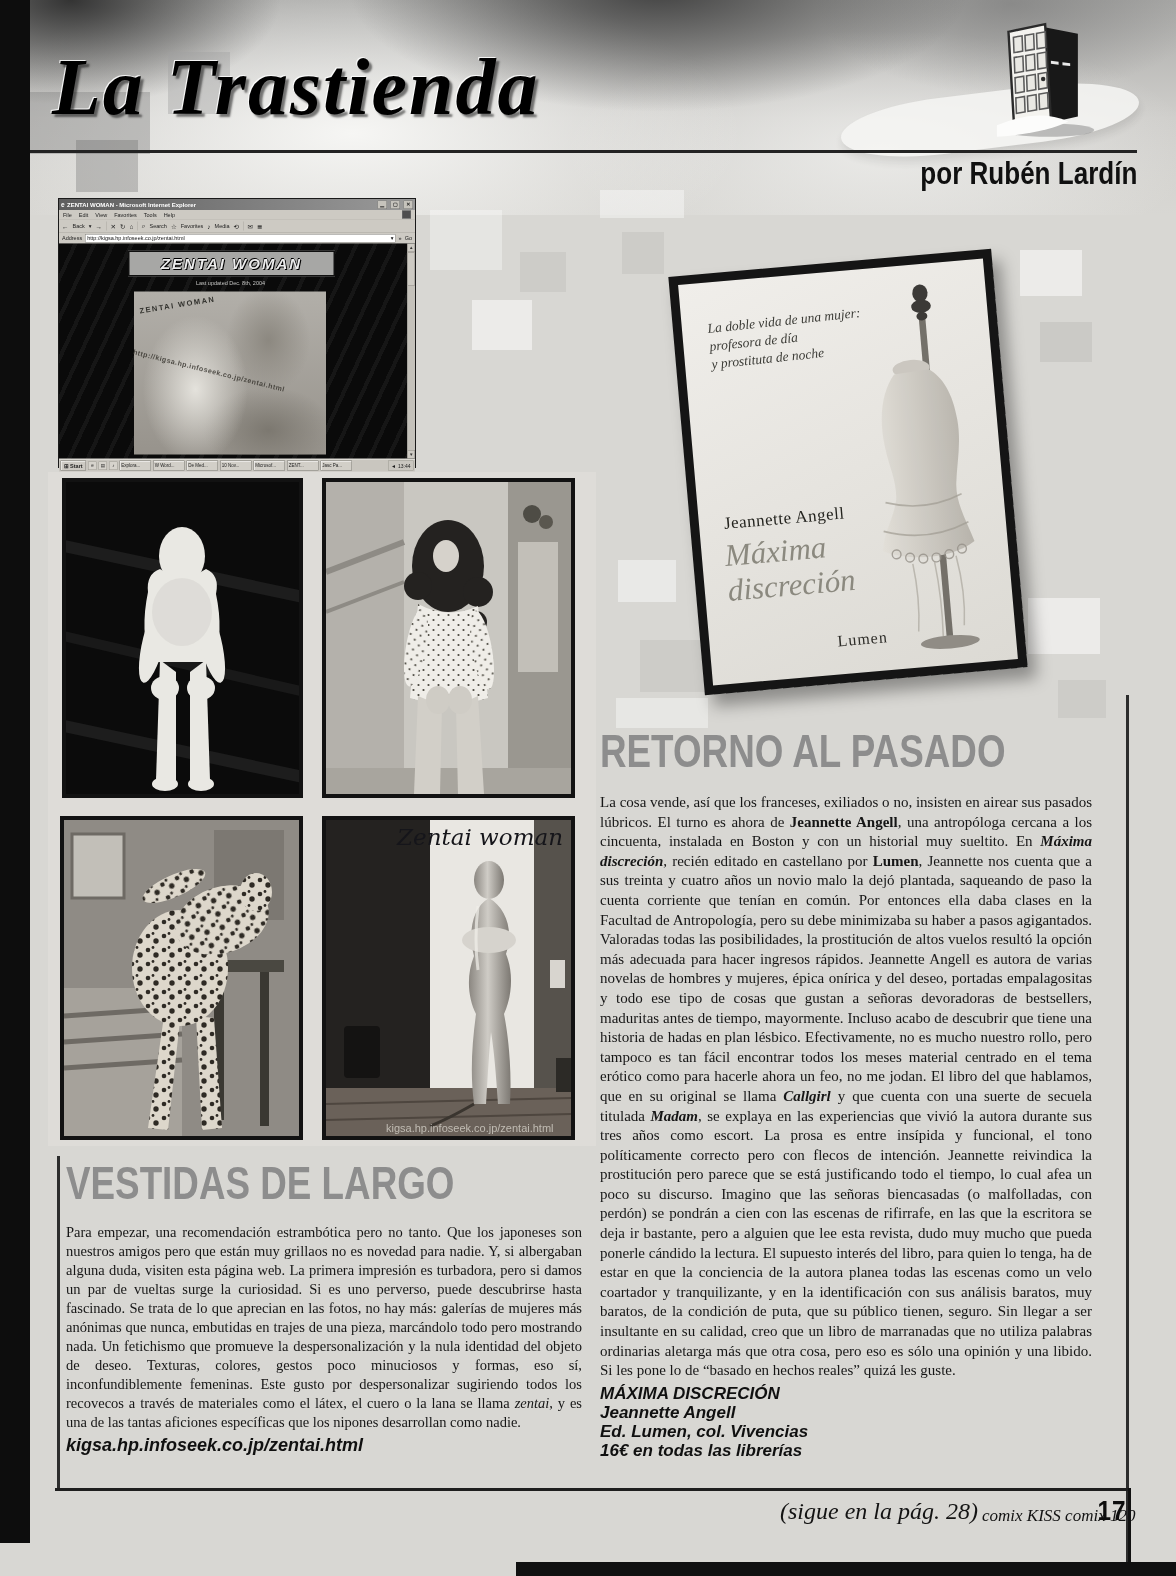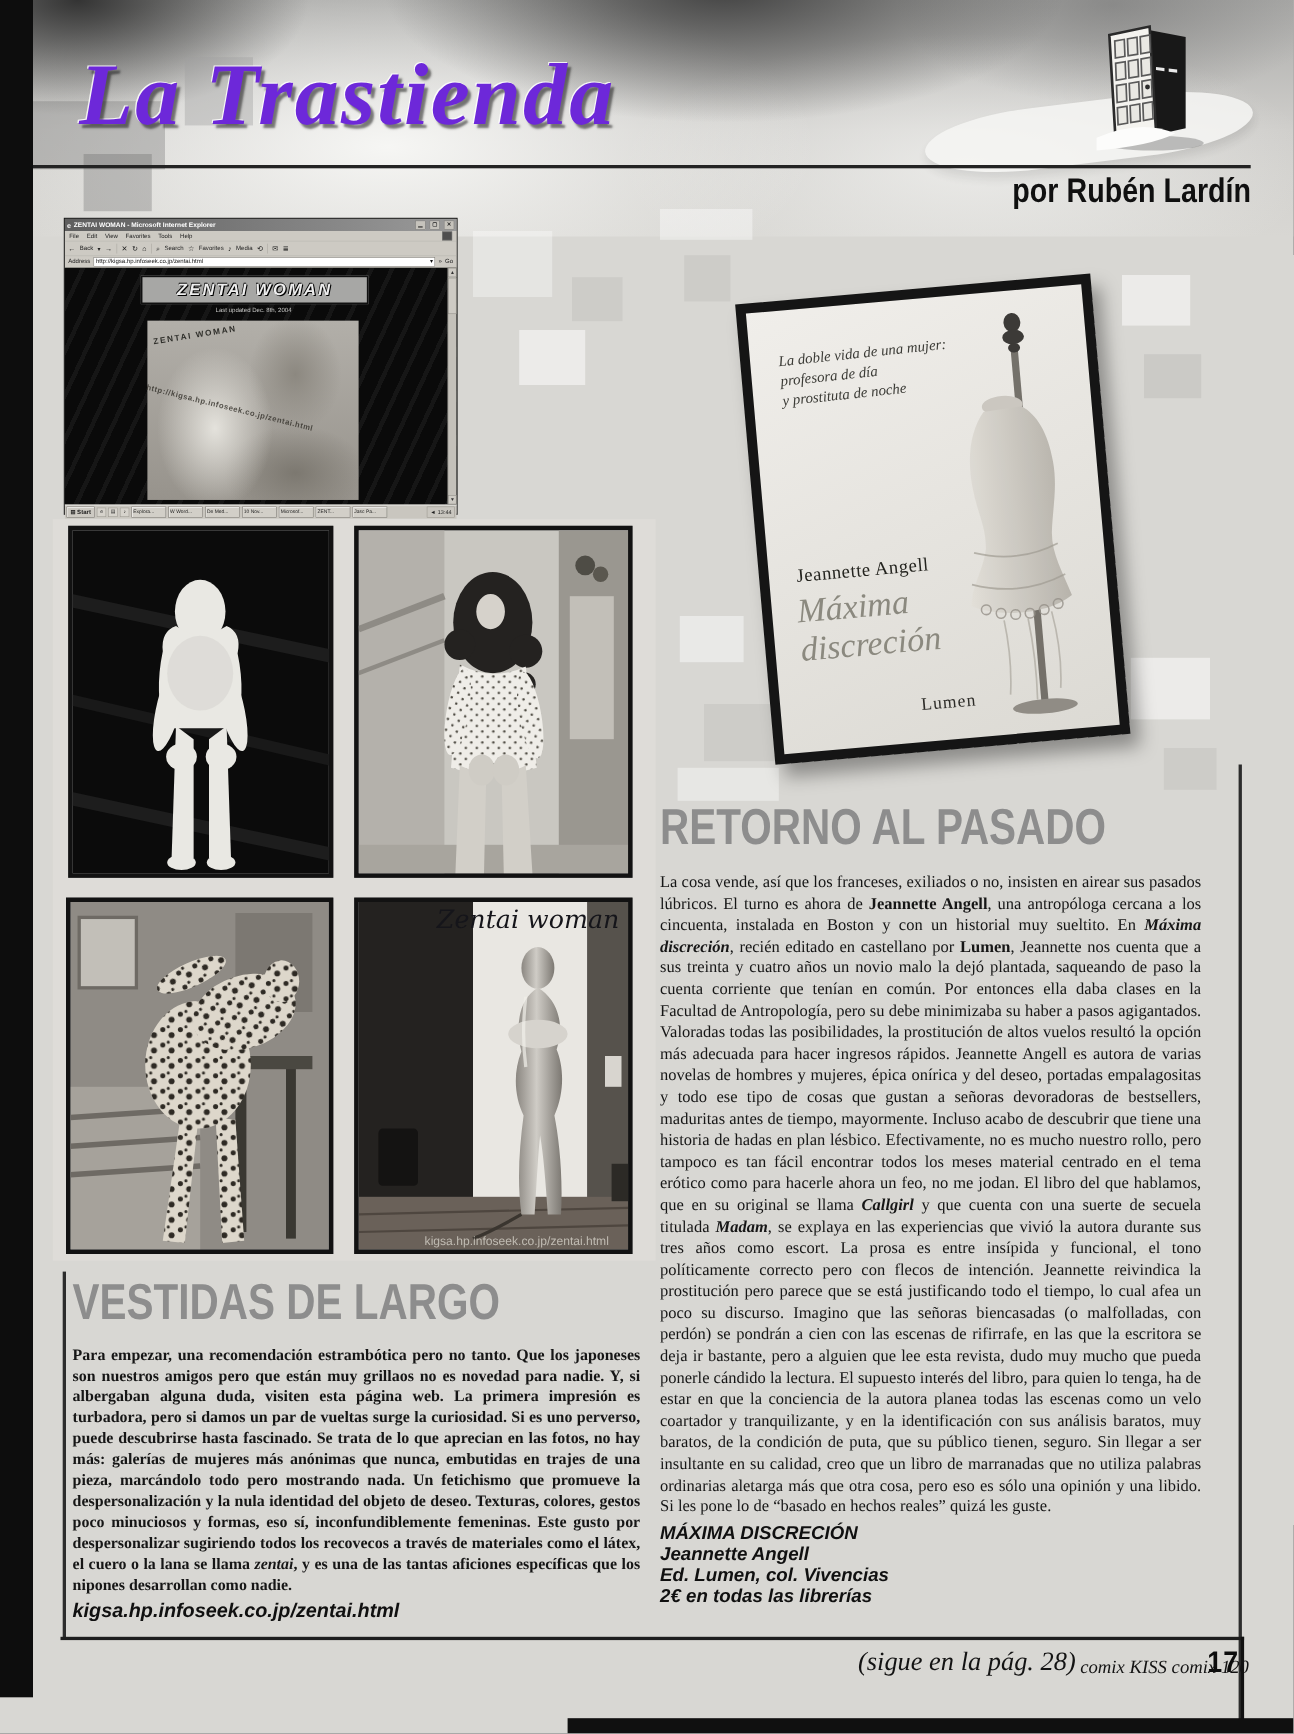--- a/index.html
+++ b/index.html
@@ -10,21 +10,21 @@
   .cloudband{left:0;top:0;width:1176px;height:215px;
     background:
       radial-gradient(ellipse 300px 150px at 6% 0%, rgba(35,35,35,.88), rgba(35,35,35,0) 70%),
       radial-gradient(ellipse 430px 170px at 56% -5%, rgba(55,55,55,.9), rgba(55,55,55,0) 72%),
       radial-gradient(ellipse 280px 130px at 86% 2%, rgba(110,110,110,.55), rgba(110,110,110,0) 70%),
       radial-gradient(ellipse 520px 210px at 30% 62%, rgba(248,248,246,.95), rgba(248,248,246,0) 75%),
       radial-gradient(ellipse 420px 160px at 75% 70%, rgba(240,240,238,.8), rgba(240,240,238,0) 75%),
       linear-gradient(#ababa9 0%, #cfcecb 55%, #d8d7d3 100%);}
   .swoosh{left:840px;top:92px;width:300px;height:56px;background:#f6f6f4;border-radius:60%/90%;
           transform:rotate(-7deg);opacity:.85;box-shadow:0 6px 10px rgba(0,0,0,.12);}
-  .masthead-title{left:72px;top:42px;font:italic bold 80px "Liberation Serif",serif;color:#6d28d9;
+  .masthead-title{left:52px;top:42px;font:italic bold 80px "Liberation Serif",serif;color:#000000;
      letter-spacing:2px;text-shadow:3px 3px 2px rgba(20,20,20,.55),-1px -1px 0 rgba(255,255,255,.85);}
   .mast-rule{left:30px;top:150px;width:1107px;height:3px;background:#232323;}
   .byline{right:39px;top:156px;font:bold 31px "Liberation Sans",sans-serif;color:#101010;
           transform:scaleX(.84);transform-origin:100% 50%;}
   
   .sq{position:absolute;}
   .leftstrip{left:0;top:0;width:30px;height:1543px;background:#0d0d0d;}
   .botband{left:516px;top:1562px;width:660px;height:14px;background:#101010;}
   .vrule-r{left:1126px;top:695px;width:3px;height:868px;background:#2c2c2c;}
   .vrule-l{left:57px;top:1156px;width:3px;height:334px;background:#2c2c2c;}
@@ -97,21 +97,21 @@
      color:#8b897f;line-height:35px;}
   .bkpub{position:absolute;left:0;bottom:24px;width:100%;text-align:center;
      font:16px "Liberation Serif",serif;color:#2d2c28;letter-spacing:1px;}
   .mann{position:absolute;right:-2px;top:6px;opacity:.92;}
   
   .col{position:absolute;}
   h2.section{margin:0;font:bold 46px "Liberation Sans",sans-serif;color:#8d8d8d;
      letter-spacing:0px;transform:scaleX(.8);transform-origin:0 50%;white-space:nowrap;}
   .bodytext{text-align:justify;color:#161616;}
   .col-r .bodytext{margin-top:15px;font-size:15px;line-height:19.6px;}
-  .col-l .bodytext{margin-top:13px;font-size:14.5px;line-height:19px;font-weight:bold;}
+  .col-l .bodytext{margin-top:13px;font-size:14.5px;line-height:19px;}
   .b{font-weight:bold;} .i{font-style:italic;}
   .credits{margin-top:3px;font:bold italic 17px "Liberation Sans",sans-serif;line-height:19px;color:#101010;}
   .urlline{margin-top:3px;font:bold italic 18px "Liberation Sans",sans-serif;color:#101010;}
   
   .foot-cont{left:780px;top:1498px;font:italic 24px "Liberation Serif",serif;color:#131313;}
   .foot-mag{left:982px;top:1506px;font:italic 17px "Liberation Serif",serif;color:#131313;}
   .foot-page{left:1096px;top:1496px;font:bold 27px "Liberation Sans",sans-serif;color:#0d0d0d;
      letter-spacing:1px;transform:scaleX(.9);}
   .foot-vline{left:1128px;top:1488px;width:3px;height:75px;background:#111;}
   
@@ -418,21 +418,21 @@
     <div class="bkpub">Lumen</div>
   </div>
 
   <div class="col col-r" style="left:600px;top:724px;width:492px;">
     <h2 class="section">RETORNO AL PASADO</h2>
     <div class="bodytext"><span>La cosa vende, así que los franceses, exiliados o no, insisten en airear sus pasados lúbricos. El turno es ahora de </span><span class="b">Jeannette Angell</span><span>, una antropóloga cercana a los cincuenta, instalada en Boston y con un historial muy sueltito. En </span><span class="b i">Máxima discreción</span><span>, recién editado en castellano por </span><span class="b">Lumen</span><span>, Jeannette nos cuenta que a sus treinta y cuatro años un novio malo la dejó plantada, saqueando de paso la cuenta corriente que tenían en común. Por entonces ella daba clases en la Facultad de Antropología, pero su debe minimizaba su haber a pasos agigantados. Valoradas todas las posibilidades, la prostitución de altos vuelos resultó la opción más adecuada para hacer ingresos rápidos. Jeannette Angell es autora de varias novelas de hombres y mujeres, épica onírica y del deseo, portadas empalagositas y todo ese tipo de cosas que gustan a señoras devoradoras de bestsellers, maduritas antes de tiempo, mayormente. Incluso acabo de descubrir que tiene una historia de hadas en plan lésbico. Efectivamente, no es mucho nuestro rollo, pero tampoco es tan fácil encontrar todos los meses material centrado en el tema erótico como para hacerle ahora un feo, no me jodan. El libro del que hablamos, que en su original se llama </span><span class="b i">Callgirl</span><span> y que cuenta con una suerte de secuela titulada </span><span class="b i">Madam</span><span>, se explaya en las experiencias que vivió la autora durante sus tres años como escort. La prosa es entre insípida y funcional, el tono políticamente correcto pero con flecos de intención. Jeannette reivindica la prostitución pero parece que se está justificando todo el tiempo, lo cual afea un poco su discurso. Imagino que las señoras biencasadas (o malfolladas, con perdón) se pondrán a cien con las escenas de rifirrafe, en las que la escritora se deja ir bastante, pero a alguien que lee esta revista, dudo muy mucho que pueda ponerle cándido la lectura. El supuesto interés del libro, para quien lo tenga, ha de estar en que la conciencia de la autora planea todas las escenas como un velo coartador y tranquilizante, y en la identificación con sus análisis baratos, muy baratos, de la condición de puta, que su público tienen, seguro. Sin llegar a ser insultante en su calidad, creo que un libro de marranadas que no utiliza palabras ordinarias aletarga más que otra cosa, pero eso es sólo una opinión y una libido. Si les pone lo de “basado en hechos reales” quizá les guste.</span></div>
     <div class="credits">
       <div>MÁXIMA DISCRECIÓN</div>
       <div>Jeannette Angell</div>
       <div>Ed. Lumen, col. Vivencias</div>
-      <div>2€ en todas las librerías</div>
+      <div>16€ en todas las librerías</div>
     </div>
   </div>
 
   <div class="col col-l" style="left:66px;top:1156px;width:516px;">
     <h2 class="section">VESTIDAS DE LARGO</h2>
     <div class="bodytext"><span>Para empezar, una recomendación estrambótica pero no tanto. Que los japoneses son nuestros amigos pero que están muy grillaos no es novedad para nadie. Y, si albergaban alguna duda, visiten esta página web. La primera impresión es turbadora, pero si damos un par de vueltas surge la curiosidad. Si es uno perverso, puede descubrirse hasta fascinado. Se trata de lo que aprecian en las fotos, no hay más: galerías de mujeres más anónimas que nunca, embutidas en trajes de una pieza, marcándolo todo pero mostrando nada. Un fetichismo que promueve la despersonalización y la nula identidad del objeto de deseo. Texturas, colores, gestos poco minuciosos y formas, eso sí, inconfundiblemente femeninas. Este gusto por despersonalizar sugiriendo todos los recovecos a través de materiales como el látex, el cuero o la lana se llama </span><span class="i">zentai</span><span>, y es una de las tantas aficiones específicas que los nipones desarrollan como nadie.</span></div>
     <div class="urlline">kigsa.hp.infoseek.co.jp/zentai.html</div>
   </div>
 
   <div class="abs vrule-r"></div>

